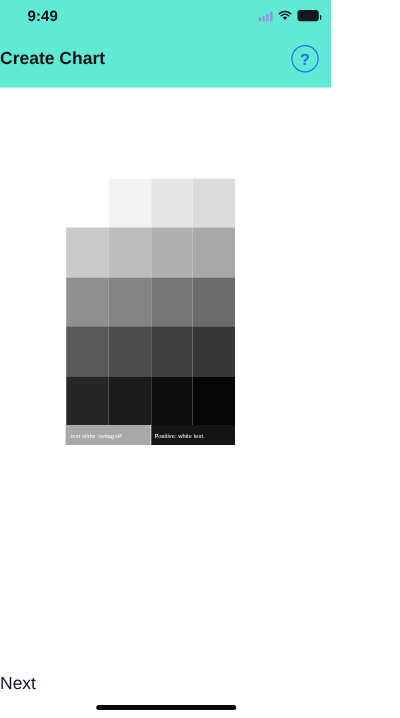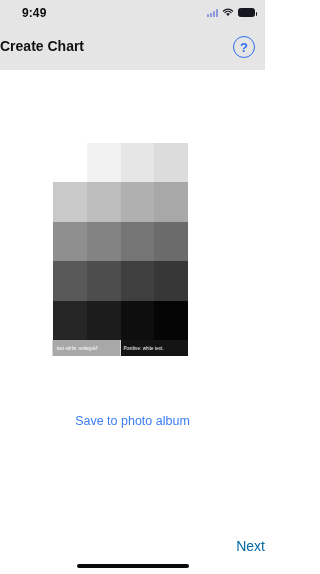--- a/index.html
+++ b/index.html
@@ -12,21 +12,21 @@
   #screen {
     position:relative;
     width:265px; height:574px;
     background:#ffffff;
   }
 
   
   #header {
     position:absolute; left:0; top:0;
     width:265px; height:70px;
-    background:#e5e5e5;
+    background:#5eead4;
   }
   #statusbar {
     position:absolute; left:0; top:0;
     width:265px; height:26px;
   }
   #status-time {
     position:absolute; left:22px; top:6px;
     font-size:12px; font-weight:bold;
     color:#0b0b0c;
     letter-spacing:0.1px;
@@ -122,23 +122,23 @@
 
   
   #save-link {
     position:absolute; left:0; top:414px; width:265px;
     text-align:center;
     font-size:12.5px;
     color:#3b7df5;
   }
   #next-btn {
     position:absolute; left:0; top:538px; width:265px;
-    text-align:right;
+    text-align:left;
     font-size:14px;
-    color:#0369a1;
+    color:#0f172a;
   }
   #home-indicator {
     position:absolute; left:50%; bottom:6px;
     transform:translateX(-50%);
     width:112px; height:4px;
     background:#0a0a0a;
     border-radius:3px;
   }
 </style>
 </head>
@@ -208,19 +208,18 @@
           <div class="chart-cell" style="width: 33.75px; background: rgb(14, 14, 14);"></div>
           <div class="chart-cell" style="width: 33.75px; background: rgb(5, 5, 5);"></div>
         </div>
       </div>
     <div id="chart-labels">
       <div class="chart-label" id="label-negative" style="background: rgb(168, 168, 168); color: rgb(255, 255, 255);">Negative: white text.</div>
       <div class="chart-label" id="label-positive" style="background: rgb(20, 20, 20); color: rgb(255, 255, 255);">Positive: white text.</div>
     </div>
   </div>
 
-  <div id="save-link">Save to photo album</div>
 
   <div id="next-btn">Next</div>
 
   <div id="home-indicator"></div>
 
 </div>
 
 </body></html>

